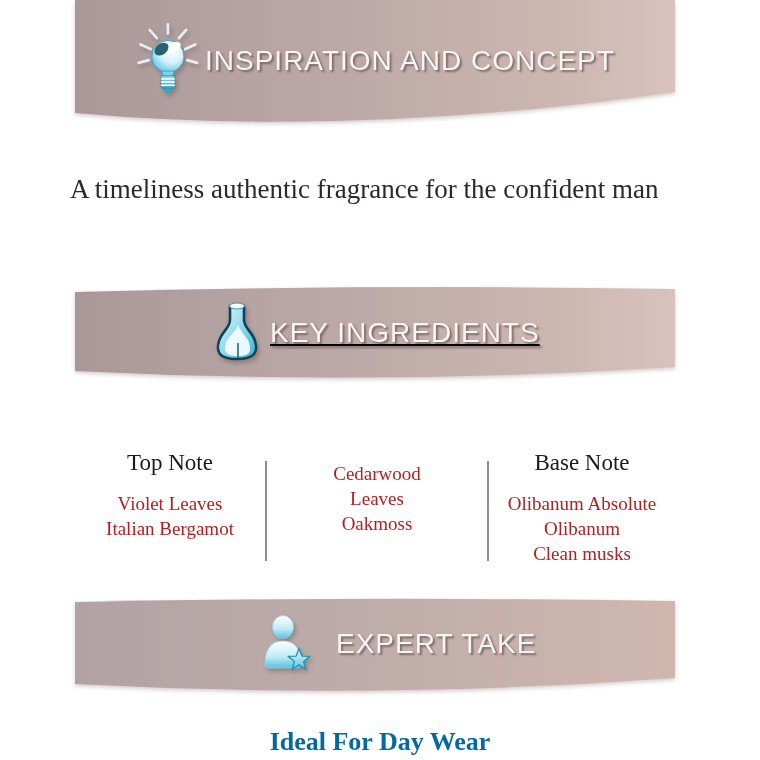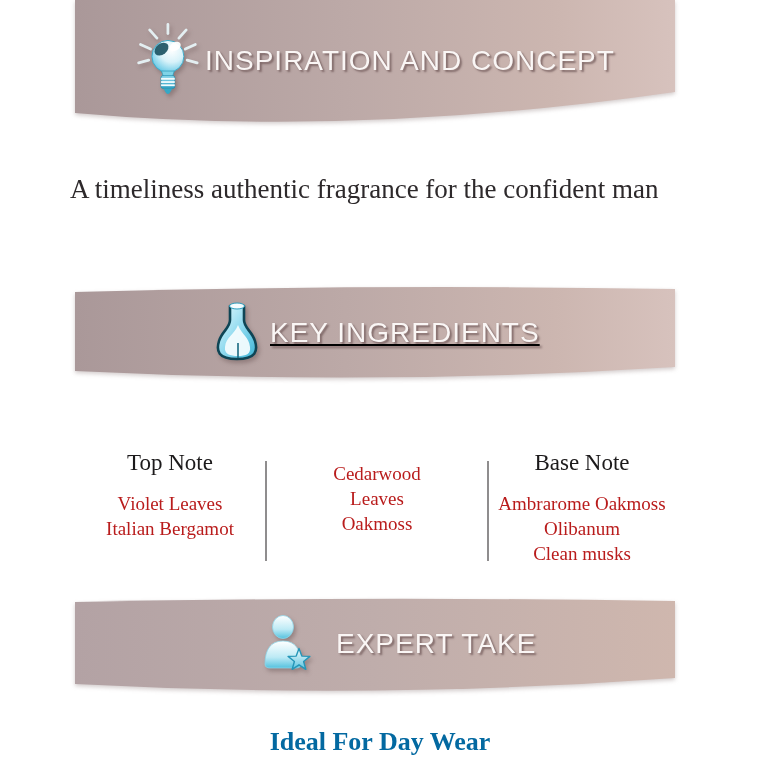--- a/index.html
+++ b/index.html
@@ -145,21 +145,21 @@
       <div class="note-items">
         <div>Cedarwood</div>
         <div>Leaves</div>
         <div>Oakmoss</div>
       </div>
     </div>
     <div class="vdiv"></div>
     <div class="note-col c3">
       <h3 class="note-heading">Base Note</h3>
       <div class="note-items">
-        <div>Ambrarome Oakmoss</div>
+        <div>Olibanum Absolute</div>
         <div>Olibanum</div>
         <div>Clean musks</div>
       </div>
     </div>
   </div>
 
   <svg class="banner-bg" style="left:75px; top:598px;" width="600" height="105" viewBox="0 0 600 105">
     <defs>
       <linearGradient id="bannerGrad3" x1="0" y1="0" x2="1" y2="0">
         <stop offset="0" stop-color="#b3a2a4"></stop>

